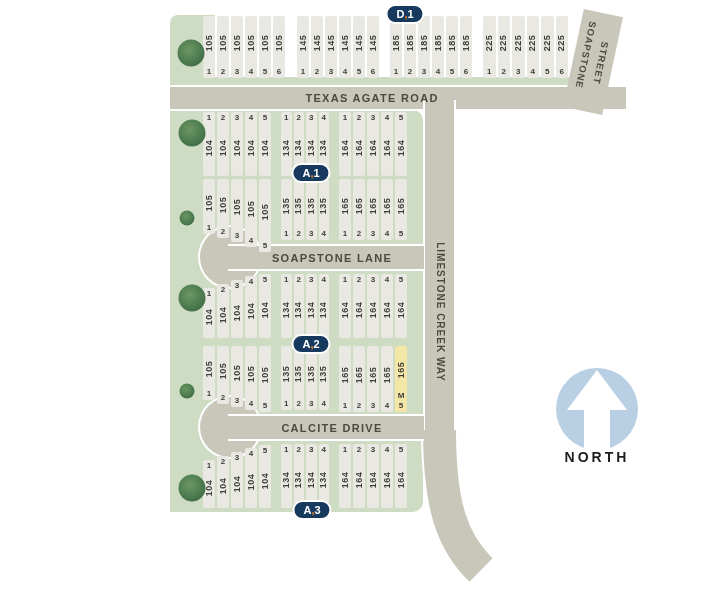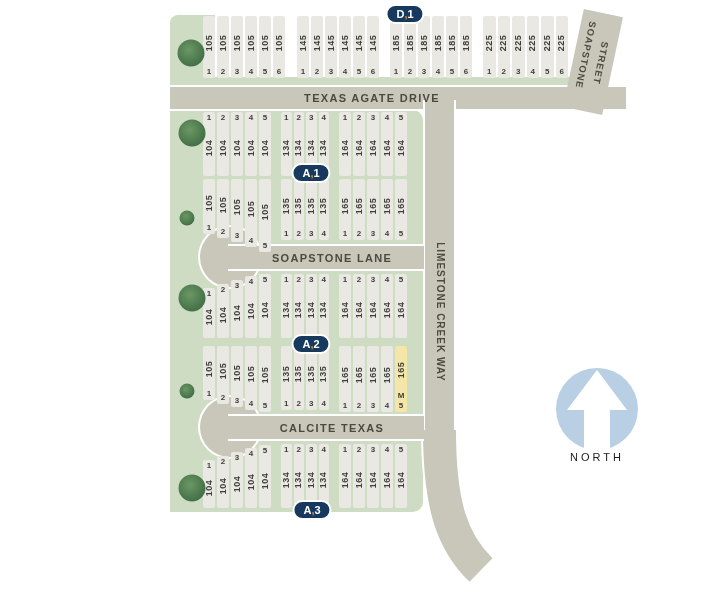--- a/index.html
+++ b/index.html
@@ -24,21 +24,21 @@
   .blk span{display:inline-block;transform:rotate(-90deg);font-size:9px;
             font-weight:bold;color:#3e3e39;letter-spacing:.5px;white-space:nowrap;}
   .badge{position:absolute;transform:translate(-50%,-50%);background:#17395e;
          color:#fff;font-size:11px;font-weight:bold;padding:2px 9px;
          border-radius:11px;border:2px solid #fff;z-index:5;white-space:nowrap;}
   .badge .comma{color:#e8832c;}
   .tree{position:absolute;border-radius:50%;z-index:4;transform:translate(-50%,-50%);
         background:radial-gradient(circle at 42% 38%, #6d9763 0%, #4c7a4f 55%, #37603e 100%);}
   #north-wrap{position:absolute;left:537px;top:358px;width:120px;height:120px;z-index:2;}
   #north-label{position:absolute;left:597px;top:457px;transform:translate(-50%,-50%);
-               color:#1d1d1b;font-size:11px;font-weight:normal;letter-spacing:3px;z-index:4;}
+               color:#1d1d1b;font-size:14px;font-weight:bold;letter-spacing:3px;z-index:4;}
 </style>
 </head>
 <body>
 
 <div id="map">
 
   <div class="green" style="left:170px;top:15px;width:45px;height:69px;border-radius:8px 0 0 8px;"></div>
   <div class="green" style="left:170px;top:77px;width:402px;height:8px;"></div>
   <div class="green" style="left:170px;top:110px;width:253px;height:402px;border-radius:0 10px 10px 0;"></div>
 
@@ -48,23 +48,23 @@
   <svg class="curve-svg" width="724" height="592" viewBox="0 0 724 592">
     <path d="M439.5 430 C 439.5 505, 452 542, 481 570" stroke="#ffffff" stroke-width="37" fill="none"></path>
     <path d="M439.5 430 C 439.5 505, 452 542, 481 570" stroke="#c9c7ba" stroke-width="33" fill="none"></path>
   </svg>
 
   <div class="circle" style="left:200px;top:227px;width:60px;height:60px;"></div>
   <div class="circle" style="left:200px;top:397px;width:60px;height:60px;"></div>
   <div class="road" style="left:228px;top:244px;width:196px;height:27px;border-top:2px solid #fff;border-bottom:2px solid #fff;box-sizing:border-box;"></div>
   <div class="road" style="left:228px;top:414px;width:196px;height:27px;border-top:2px solid #fff;border-bottom:2px solid #fff;box-sizing:border-box;"></div>
 
-  <div class="road-label" style="left:372px;top:98px;transform:translate(-50%,-50%);">TEXAS AGATE DRIVE</div>
+  <div class="road-label" style="left:372px;top:98px;transform:translate(-50%,-50%);">TEXAS AGATE ROAD</div>
   <div class="road-label" style="left:332px;top:258px;transform:translate(-50%,-50%);">SOAPSTONE LANE</div>
-  <div class="road-label" style="left:332px;top:428px;transform:translate(-50%,-50%);">CALCITE TEXAS</div>
+  <div class="road-label" style="left:332px;top:428px;transform:translate(-50%,-50%);">CALCITE DRIVE</div>
   <div class="road-label small-label" style="left:440px;top:312px;transform:translate(-50%,-50%) rotate(90deg);font-size:10px;">LIMESTONE CREEK WAY</div>
   <div class="road-label small-label" style="left:586px;top:55px;transform:translate(-50%,-50%) rotate(102deg);">SOAPSTONE</div>
   <div class="road-label small-label" style="left:601px;top:63px;transform:translate(-50%,-50%) rotate(102deg);">STREET</div>
 
   <div class="tree" style="left:191px;top:53px;width:27px;height:27px;"></div>
   <div class="tree" style="left:192px;top:133px;width:27px;height:27px;"></div>
   <div class="tree" style="left:187px;top:218px;width:15px;height:15px;"></div>
   <div class="tree" style="left:192px;top:298px;width:27px;height:27px;"></div>
   <div class="tree" style="left:187px;top:391px;width:15px;height:15px;"></div>
   <div class="tree" style="left:192px;top:488px;width:27px;height:27px;"></div>

